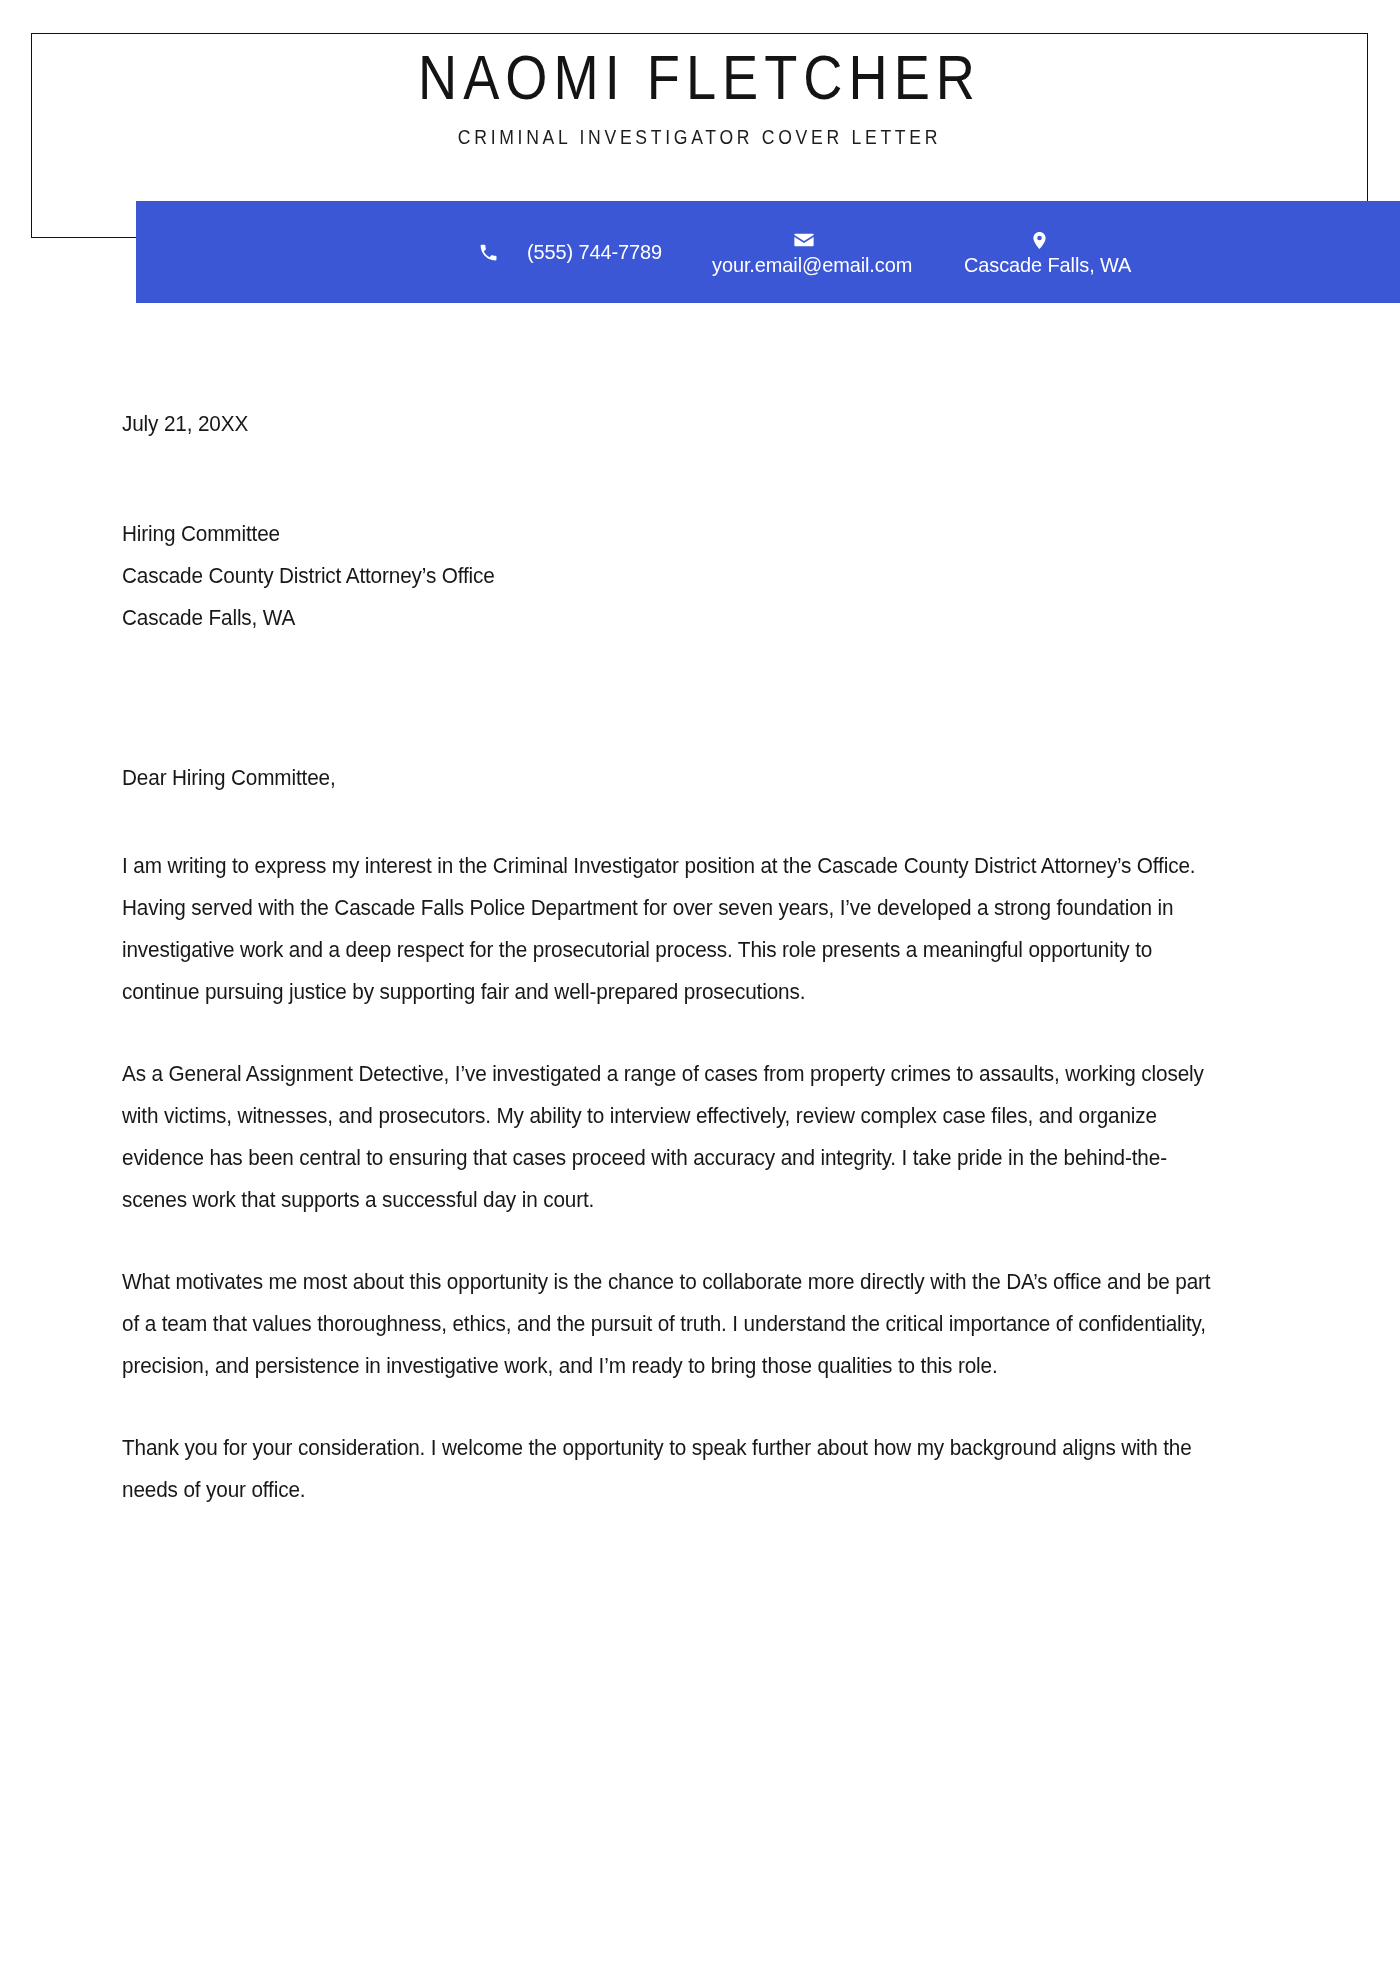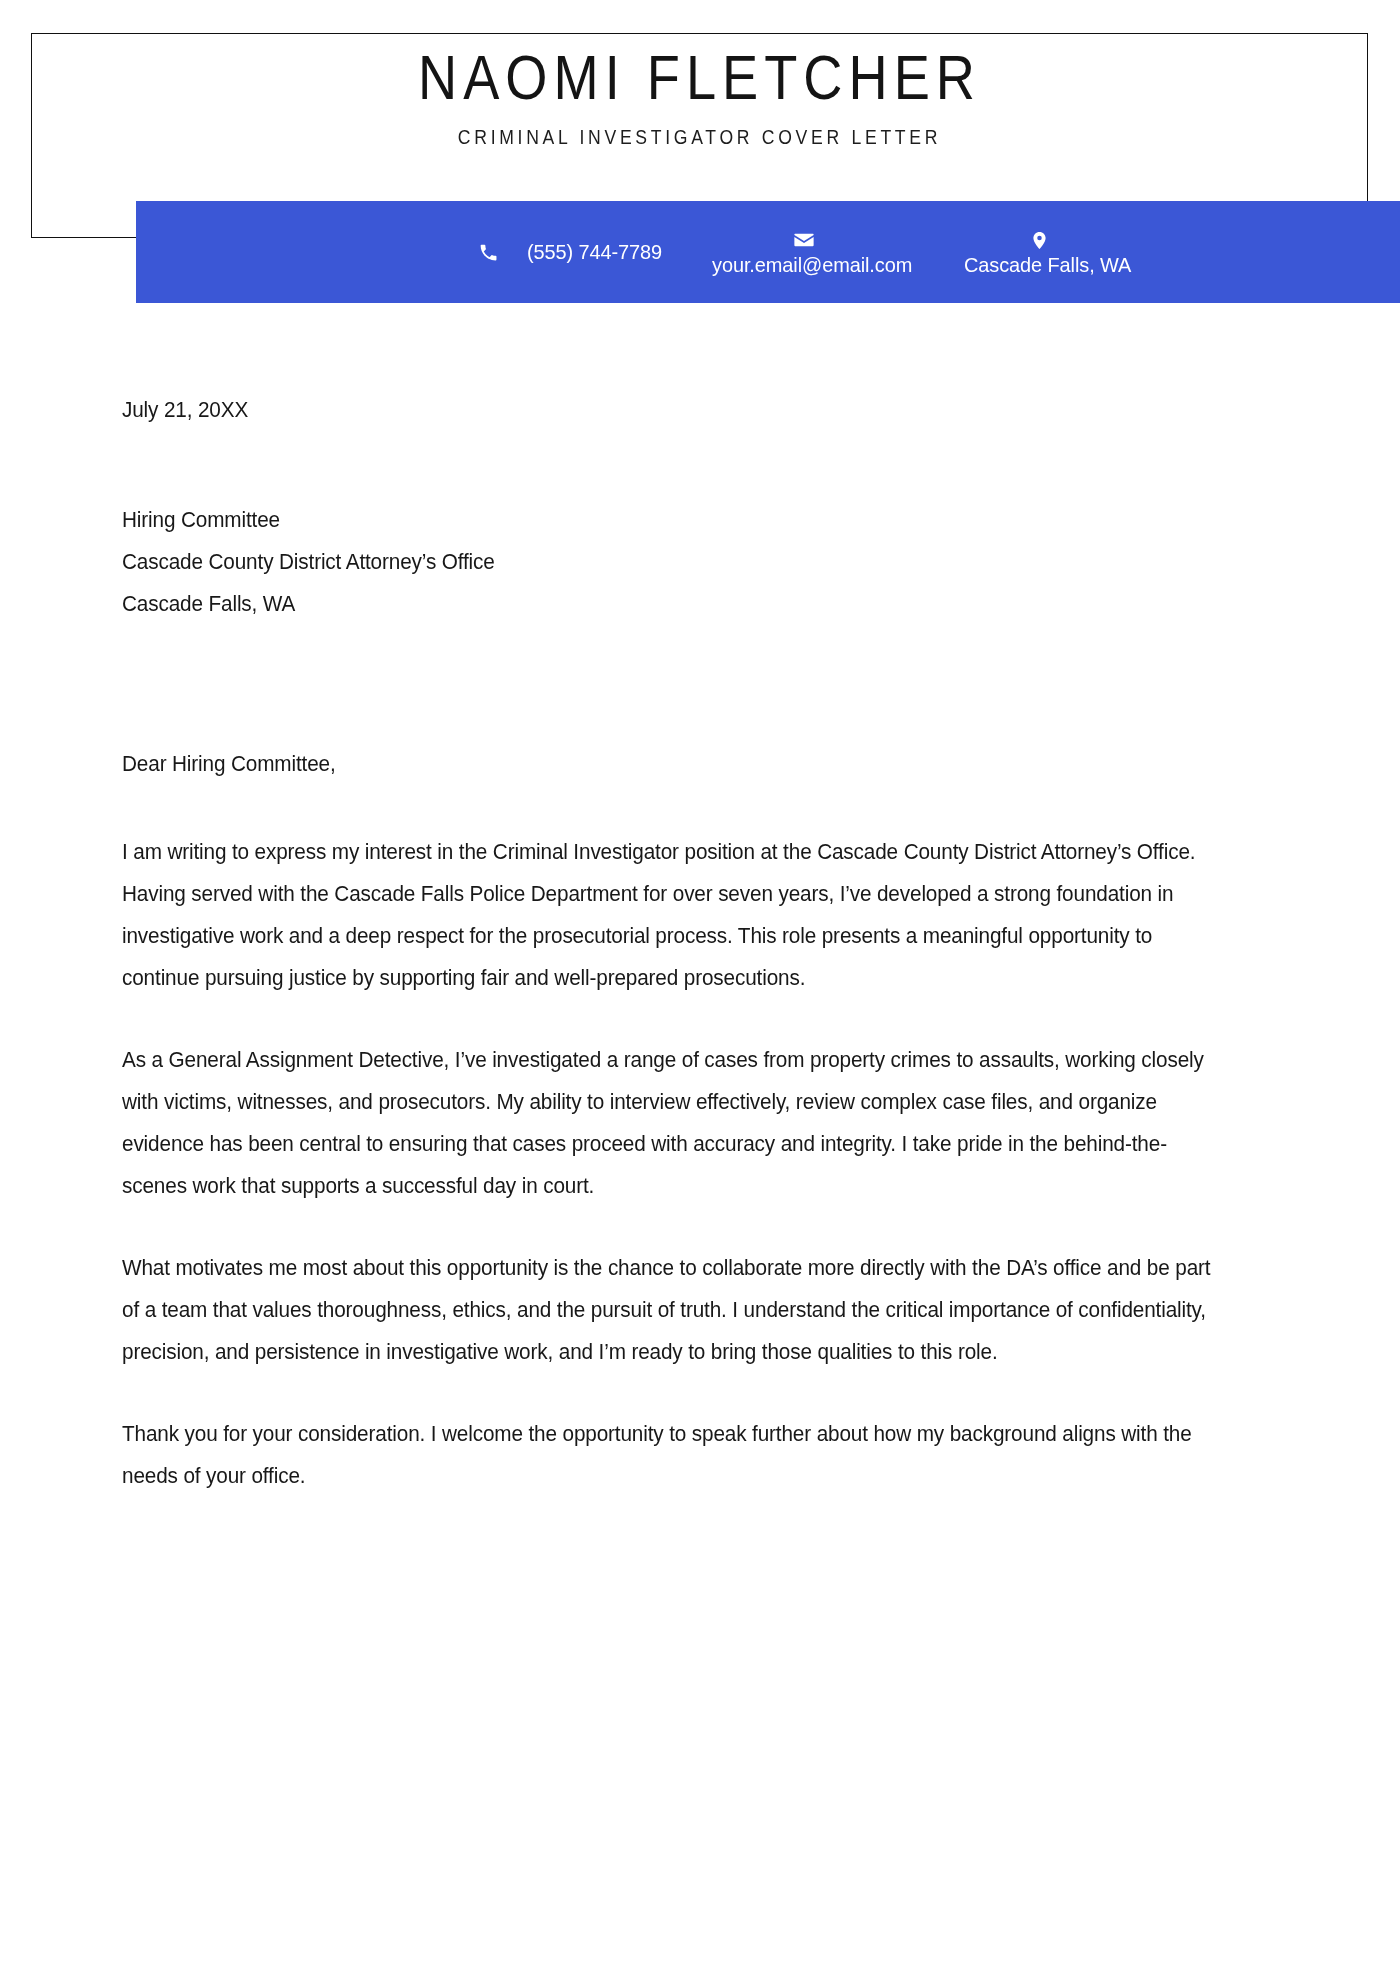--- a/index.html
+++ b/index.html
@@ -102,21 +102,21 @@
     font-weight: 400;
     letter-spacing: -0.1px;
     transform: scaleX(0.95);
     transform-origin: left center;
   }
 
   
   #letter-body {
     position: absolute;
     left: 122px;
-    top: 389px;
+    top: 403px;
     width: 1135px;
   }
   .letter-line,
   .letter-para {
     font-family: "Liberation Sans", sans-serif;
     font-size: 21.5px;
     font-weight: 400;
     color: #181818;
     line-height: 42px;
     letter-spacing: -0.15px;

